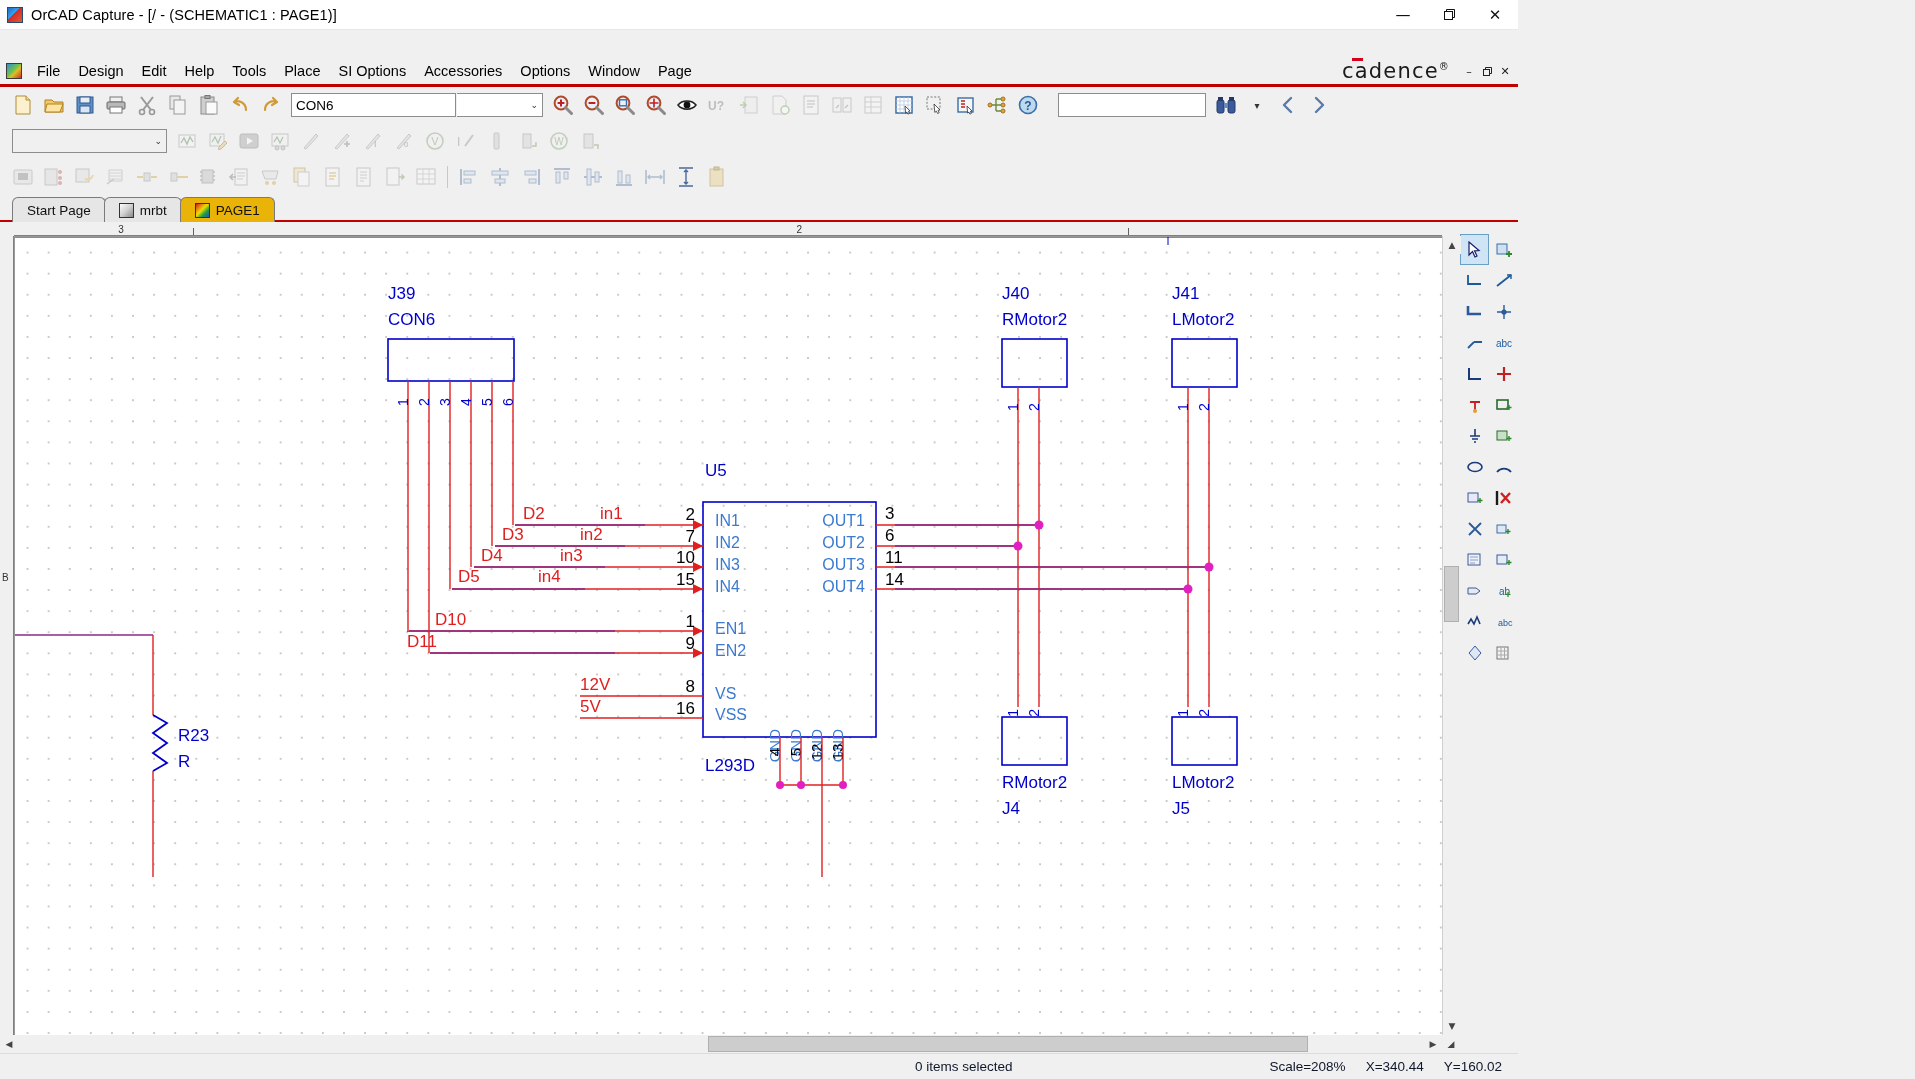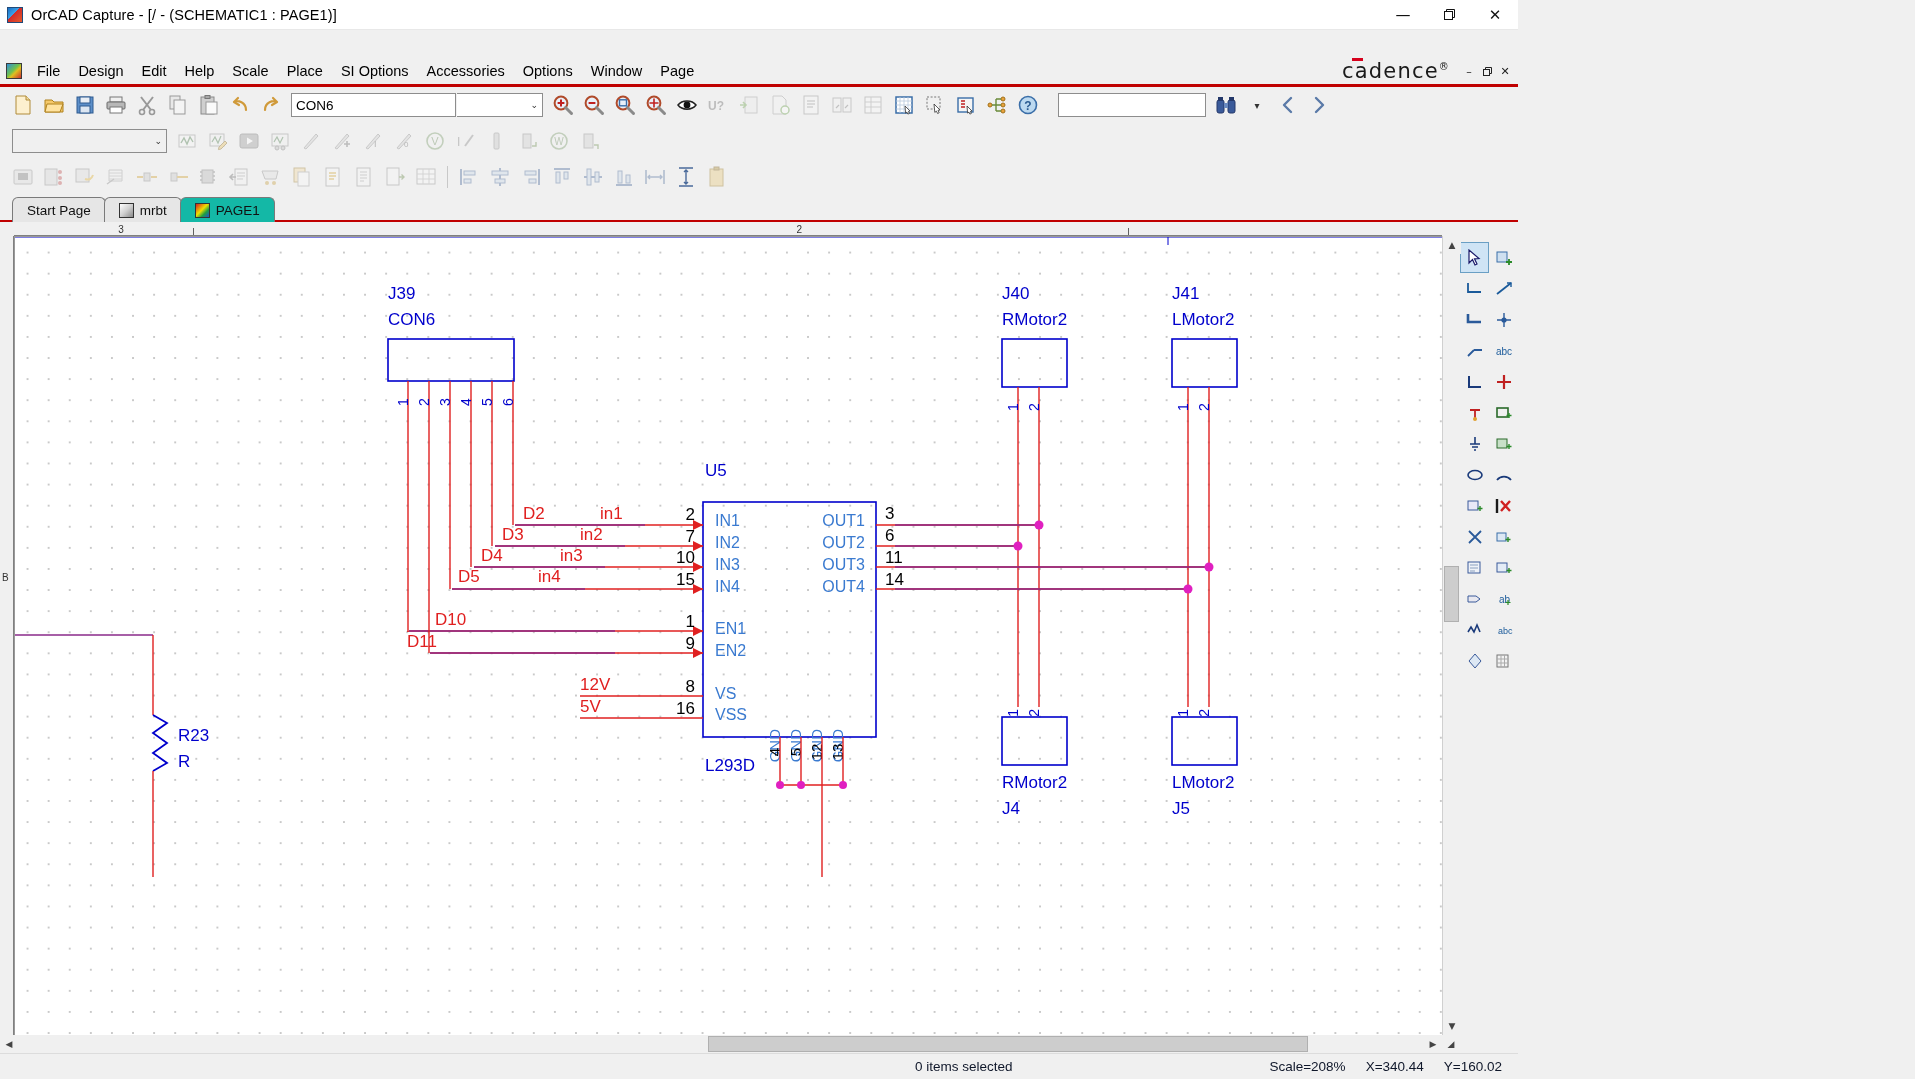--- a/index.html
+++ b/index.html
@@ -87,21 +87,21 @@
   }
   .tabstrip::after {
     content: ''; position: absolute; left: 0; right: 0; bottom: 0; height: 2px; background: #c00000;
   }
   .tab {
     height: 23px; border: 1px solid #7a7a7a; border-bottom: none;
     border-radius: 6px 6px 0 0; background: #e6e6e6;
     display: flex; align-items: center; gap: 6px; padding: 12px 14px;
     font-size: 13.5px; color: #111; margin-right: -2px; position: relative; z-index: 1;
   }
-  .tab.active { background: #14b8a6; z-index: 3; border-color:#7a7a7a; height: 25px; }
+  .tab.active { background: #eab308; z-index: 3; border-color:#7a7a7a; height: 25px; }
   .tab .ticon { width: 15px; height: 15px; border: 1px solid #333; flex: 0 0 15px; }
   .tab .ticon.mrbt { background: linear-gradient(135deg,#ffffff 0%,#d0d0d0 50%,#888 100%); }
   .tab .ticon.page { background: linear-gradient(135deg,#d61f1f 0%,#f0e000 45%,#1f9f3f 70%,#1f4fd6 100%); }
   .tab .tlabel { white-space: nowrap; }
 
   
   .mainarea { flex: 1; display: flex; min-height: 0; background: #f0f0f0; }
   .canvaswrap { flex: 1; position: relative; display: flex; flex-direction: column; min-width: 0; }
   .rulerrow { height: 14px; background: #f0f0f0; position: relative; flex: 0 0 14px;
               display:flex; align-items:flex-end; }
@@ -126,21 +126,21 @@
   .hscrollrow { height: 18px; display: flex; flex: 0 0 18px; background: #f0f0f0; }
   .sbtn { width: 18px; height: 18px; background: #f0f0f0; display:flex; align-items:center;
           justify-content:center; font-size: 9px; color: #444; font-family:"DejaVu Sans",sans-serif; }
   .strack { flex: 1; background: #f0f0f0; position: relative; }
   .sthumb { position: absolute; background: #cdcdcd; border: 1px solid #b0b0b0; }
 
   
   .rtool {
     width: 58px; background: #f0f0f0; display: grid;
     grid-template-columns: 29px 29px; align-content: start; flex: 0 0 58px;
-    padding-top: 20px;
+    padding-top: 12px;
   }
   .rbtn { width: 29px; height: 31px; display:flex; align-items:center; justify-content:center;
           border:1px solid transparent; }
   .rbtn.sel { background:#cfe4f5; border:1px solid #6a9fc4; }
 
   
   .statusbar {
     flex: 0 0 26px; height: 26px; background: #f0f0f0; display: flex; align-items: center;
     font-size: 13.5px; color: #0f172a; border-top: 1px solid #dcdcdc;
   }
@@ -170,21 +170,21 @@
     </div>
     <div class="winbtn close">✕</div>
   </div>
 
   <div class="menubar">
     <div class="micon"></div>
     <div class="mitem">File</div>
     <div class="mitem">Design</div>
     <div class="mitem">Edit</div>
     <div class="mitem">Help</div>
-    <div class="mitem">Scale</div>
+    <div class="mitem">Tools</div>
     <div class="mitem">Place</div>
     <div class="mitem">SI Options</div>
     <div class="mitem">Accessories</div>
     <div class="mitem">Options</div>
     <div class="mitem">Window</div>
     <div class="mitem">Page</div>
     <div class="spacer"></div>
     <div class="cadence">
       <span class="bar"></span><span>cadence</span><sup>®</sup>
     </div>

